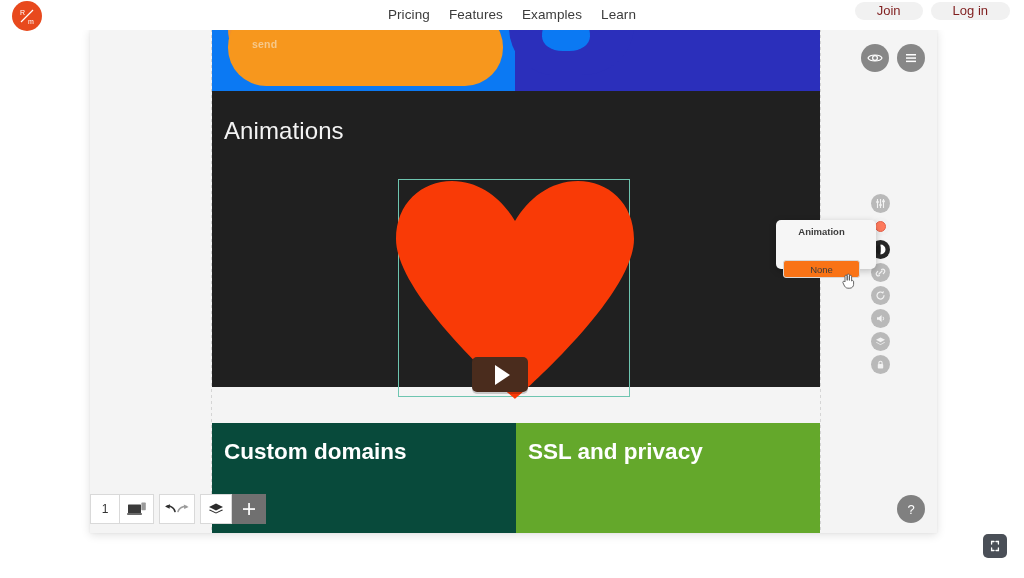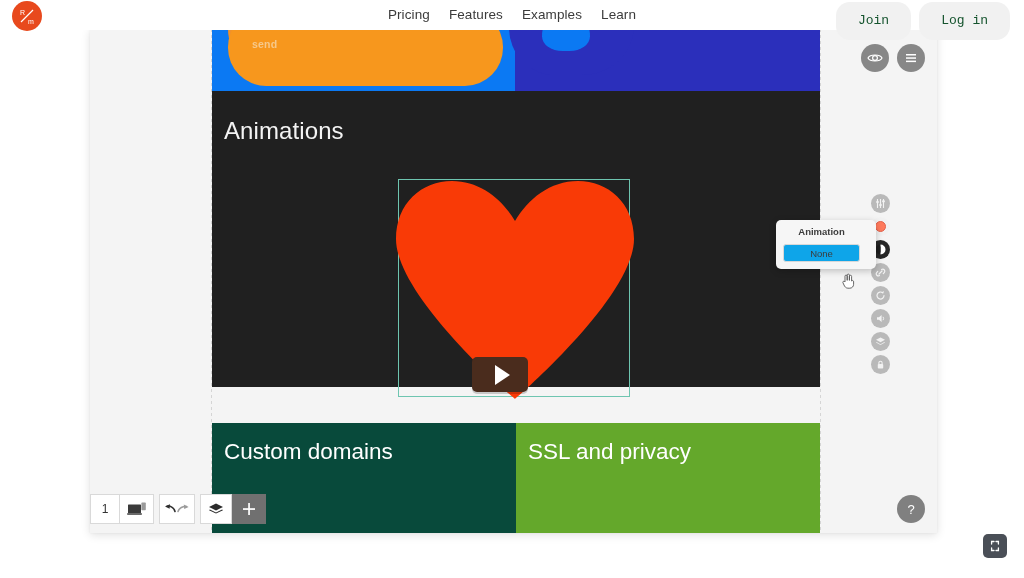--- a/index.html
+++ b/index.html
@@ -32,22 +32,22 @@
     font-size: 13.5px; color: #3b3b3b; letter-spacing: .1px;
     cursor: pointer; white-space: nowrap;
   }
 
   .authbtns {
     position: absolute; right: 14px; top: 2px;
     display: flex; gap: 8px;
   }
   .authbtn {
     background: #f1f1f1; border: none; border-radius: 14px;
-    padding: 12px 22px; font-size: 13px; color: #14532d;
-    font-family: Liberation Mono, monospace; cursor: pointer;
+    padding: 2px 22px; font-size: 13px; color: #7f1d1d;
+    font-family: Liberation Sans, sans-serif; cursor: pointer;
     line-height: 1.1;
   }
 
   
   .editor {
     position: absolute; left: 90px; top: 29px;
     width: 847px; height: 504px;
     background: #f4f4f4;
     box-shadow: 0 2px 9px rgba(0,0,0,0.12), 0 0 2px rgba(0,0,0,0.06);
     overflow: hidden;
@@ -150,21 +150,21 @@
   .tile-a {
     position: absolute; left: 0; top: 0; width: 304px; height: 110px;
     background: #084a3b;
   }
   .tile-b {
     position: absolute; left: 304px; top: 0; width: 304px; height: 110px;
     background: #64a82b;
   }
   .tile-title {
     position: absolute; left: 12px; top: 16px;
-    font-size: 22.5px; color: #ffffff; font-weight: 400;
+    font-size: 22.5px; color: #ffffff; font-weight: 700;
   }
 
   
   .guide {
     position: absolute; top: 0; width: 1px; height: 504px;
     background-image: linear-gradient(to bottom, #cfcfcf 0 3px, transparent 3px 6px);
     background-size: 1px 6px; z-index: 5; opacity: .85;
   }
   .guide-l { left: 121px; }
   .guide-r { left: 730px; }
@@ -208,23 +208,23 @@
     width: 100px; height: 49px;
     background: #f6f6f6; border-radius: 5px;
     box-shadow: 0 2px 7px rgba(0,0,0,.22);
     z-index: 30;
   }
   .pop-title {
     position: absolute; left: 0; top: 6px; width: 91px;
     text-align: center; font-size: 9.5px; color: #3c3c3c; font-weight: 600;
   }
   .pop-select {
-    position: absolute; left: 7px; top: 24px;
+    position: absolute; left: 7px; top: 40px;
     width: 77px; height: 18px; border-radius: 3px;
-    border: 1px solid #d8d8d8; background: #0ea5e9;
+    border: 1px solid #d8d8d8; background: #f97316;
     display: flex; align-items: center; justify-content: center;
     font-size: 9.5px; color: #3c3c3c; cursor: pointer;
   }
   .cursor-hand {
     position: absolute; left: 751px; top: 244px;
     z-index: 33; pointer-events: none;
   }
 
   
   .bottombar {

